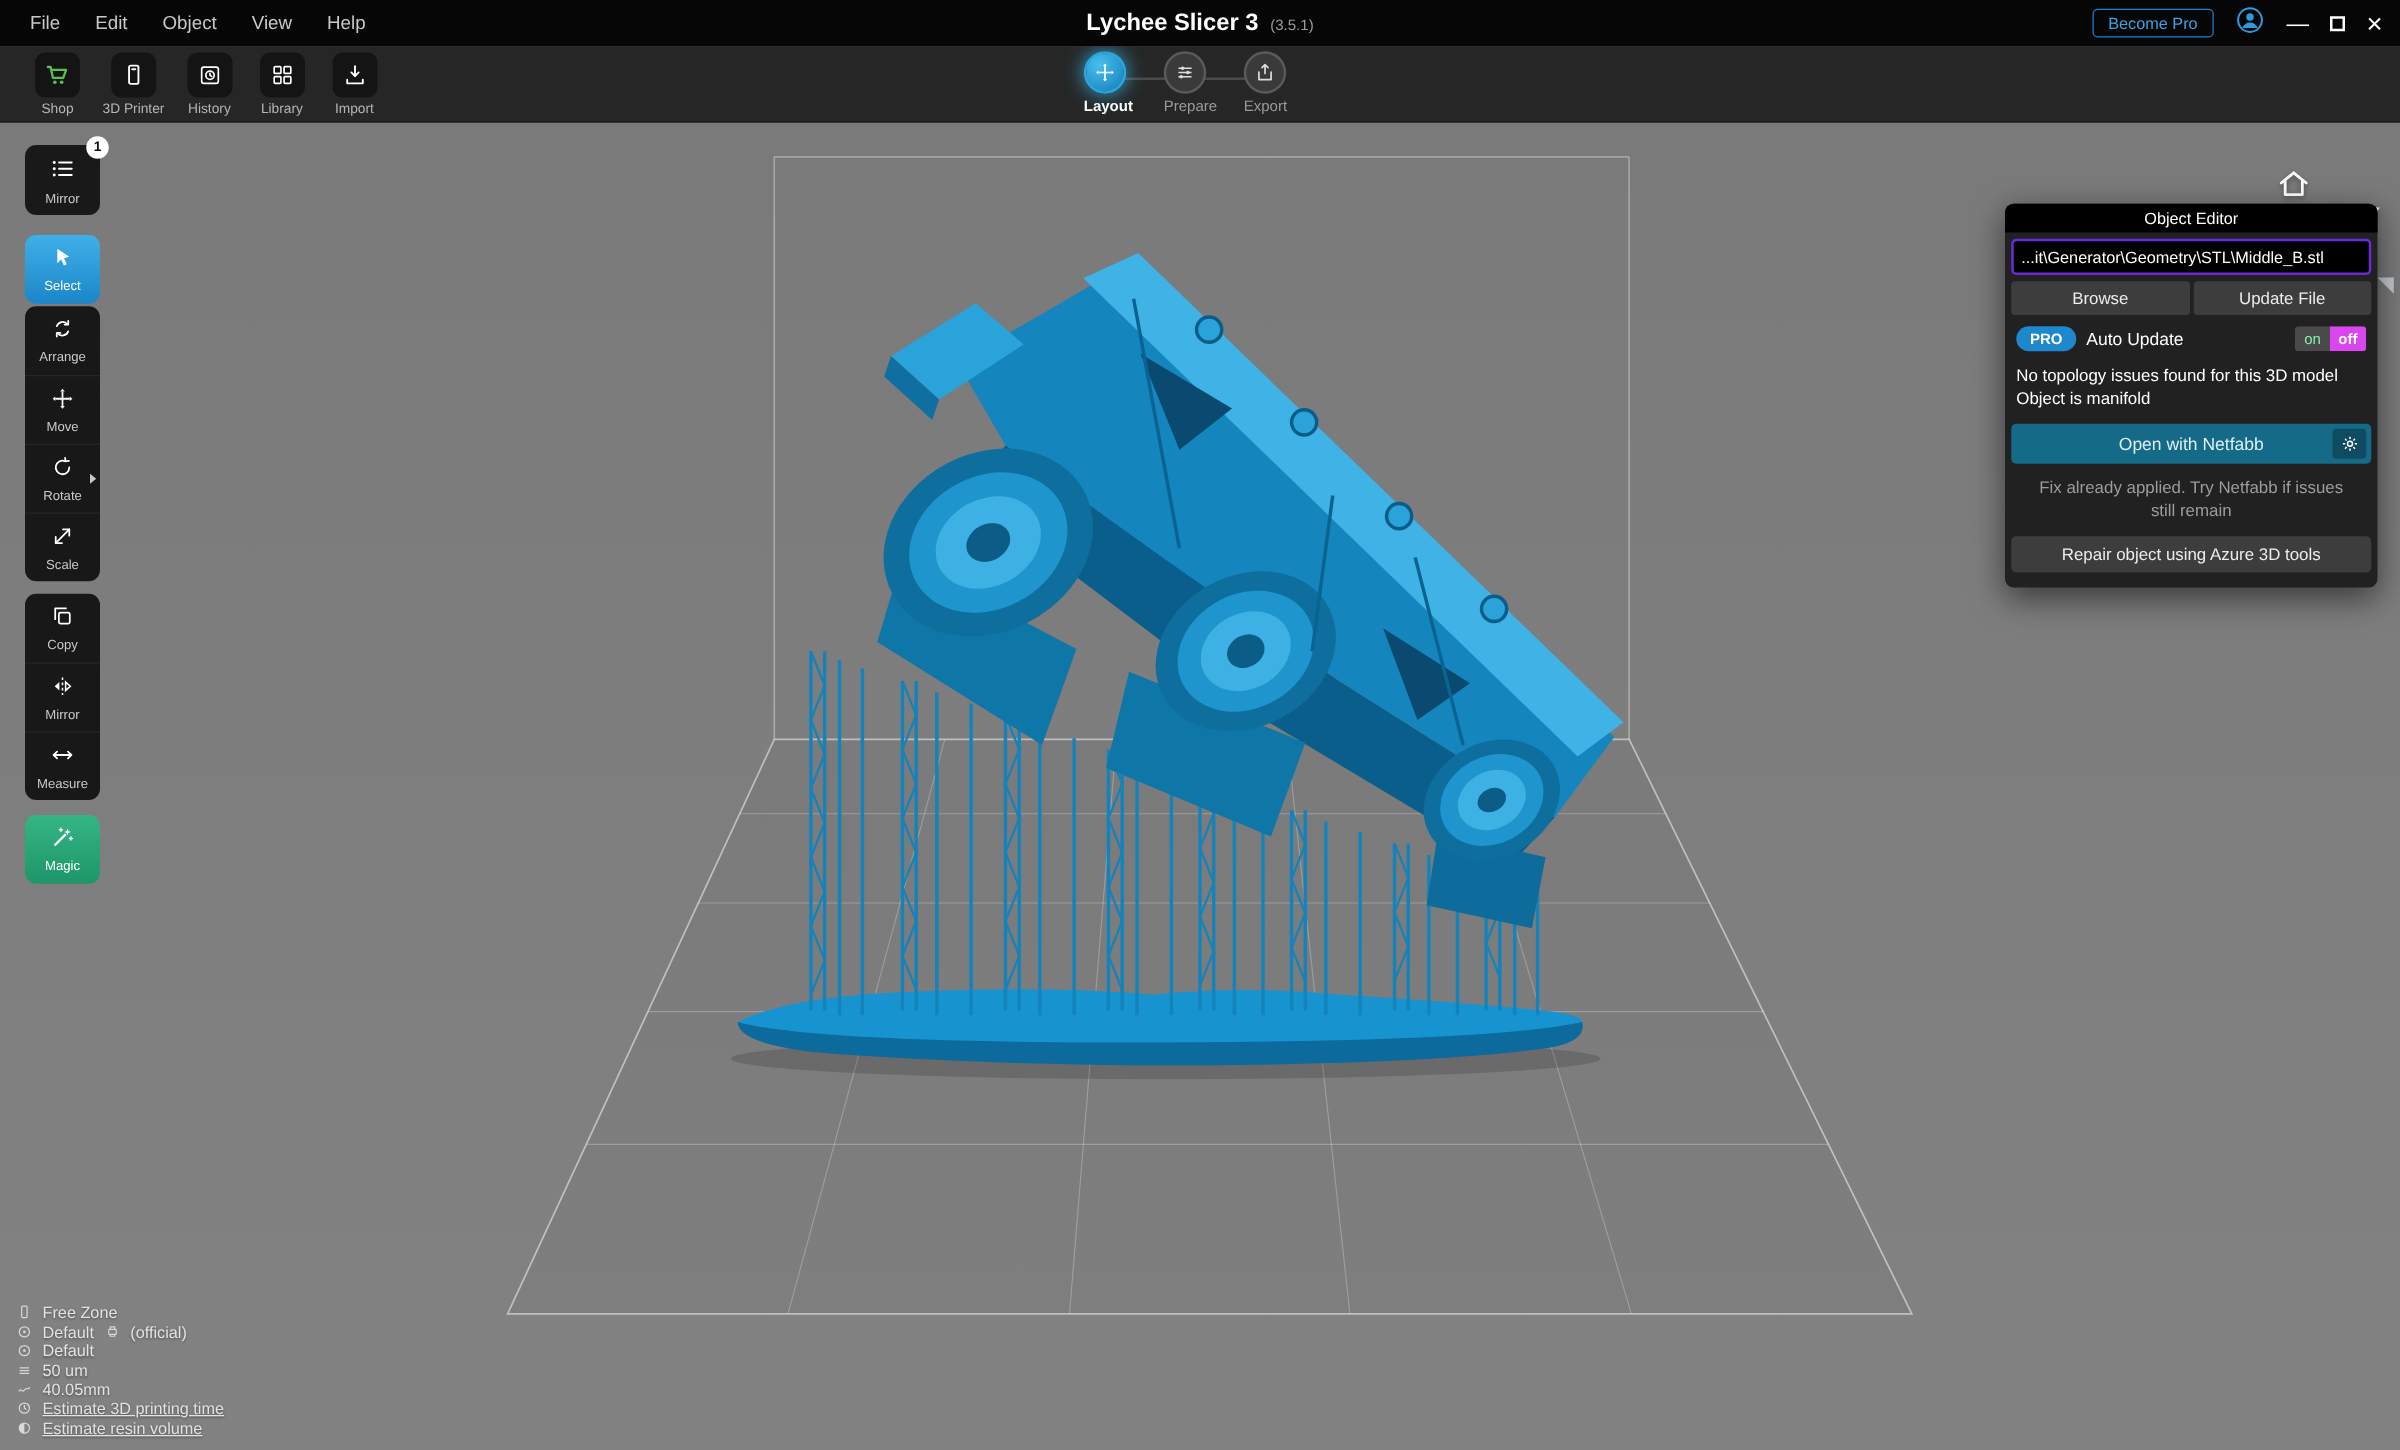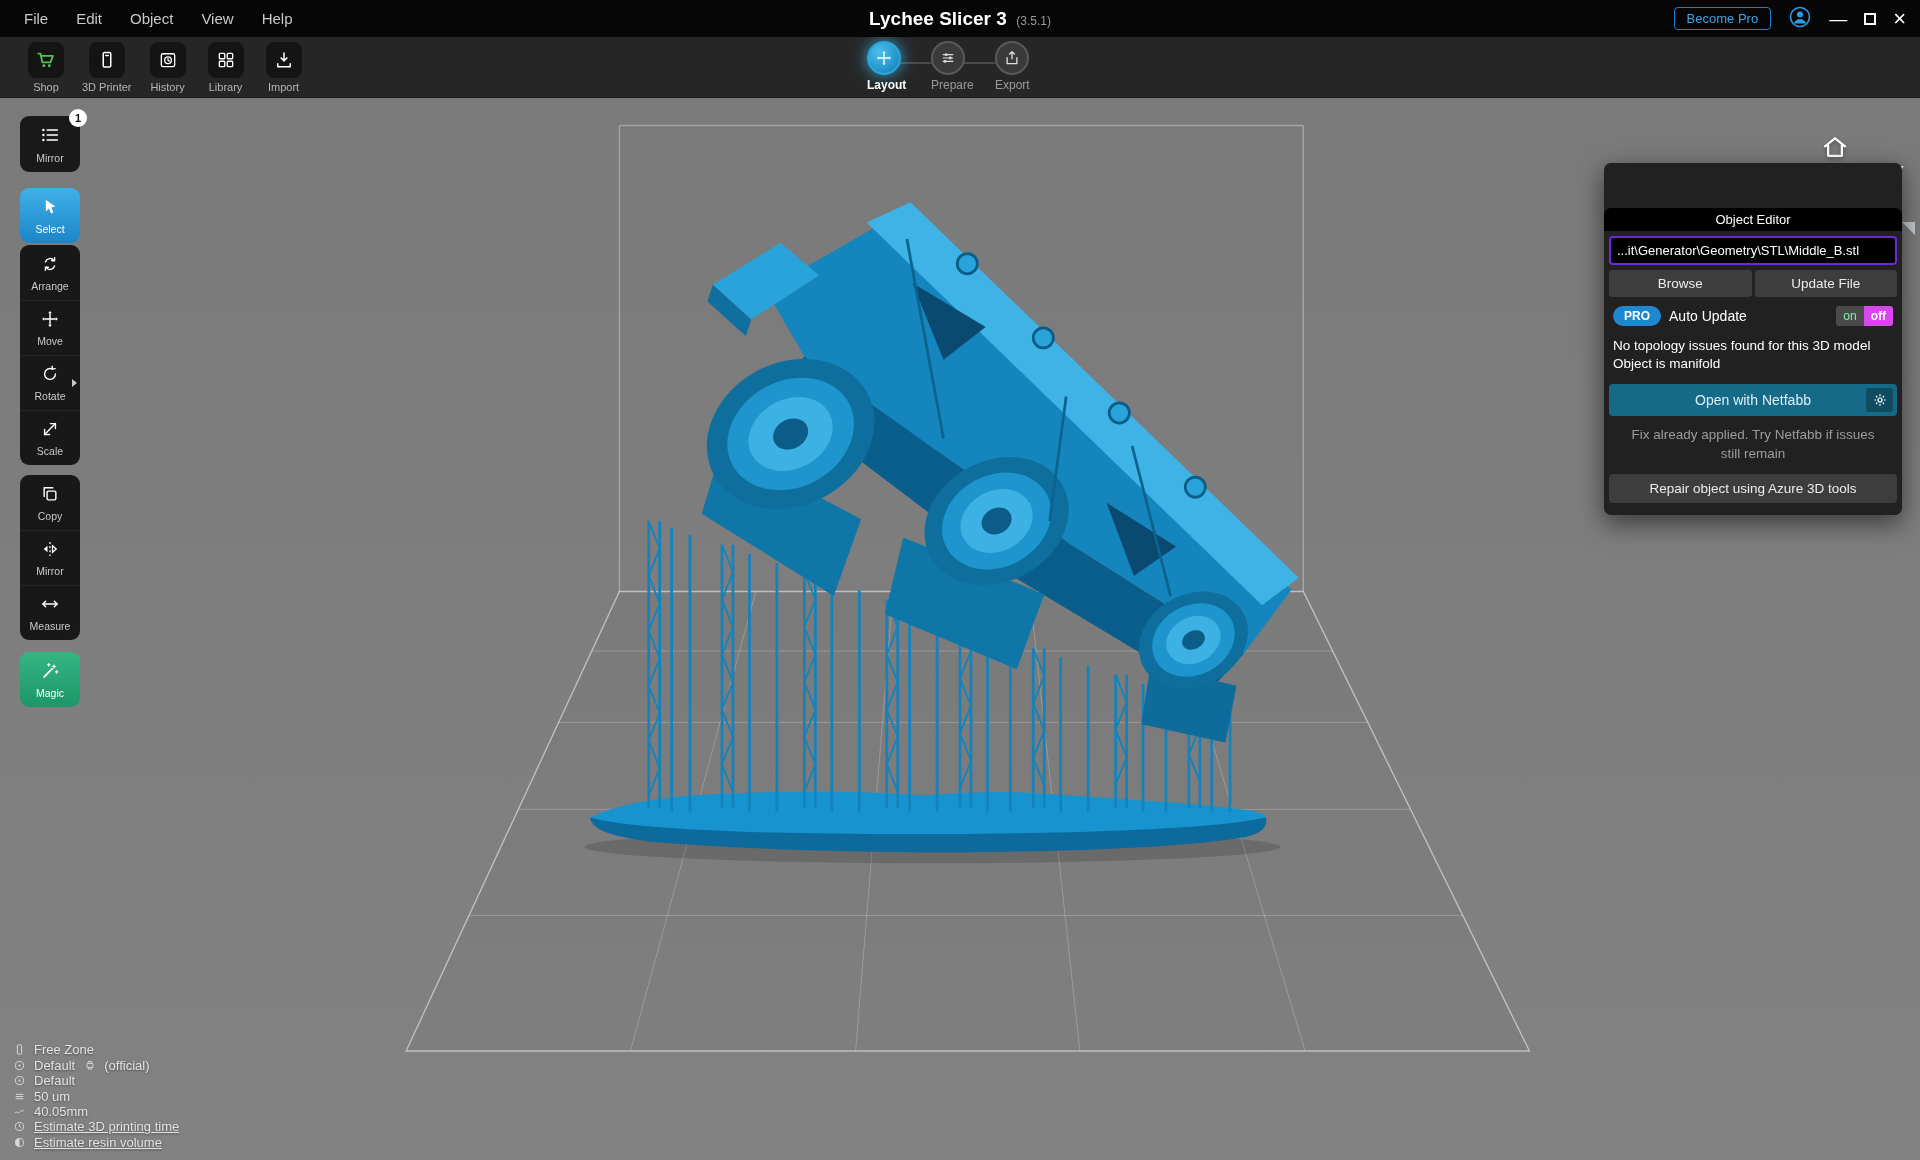--- a/index.html
+++ b/index.html
@@ -77,21 +77,21 @@
   .g-select .side-label { color: #fff; }
   .g-magic { background: linear-gradient(180deg, #35b585, #1d9668); }
   .g-magic .side-label { color: #fff; }
   .rotate-expand { position: absolute; right: 3px; top: 50%; transform: translateY(-50%); width: 0; height: 0;
     border-left: 5px solid #c9c9c9; border-top: 4px solid transparent; border-bottom: 4px solid transparent; }
 
   
   .object-editor { position: absolute; left: 1604px; top: 163px; width: 298px; background: #212121;
     border-radius: 7px; box-shadow: 0 8px 26px rgba(0,0,0,.55); z-index: 45; padding-bottom: 12px; }
   .oe-header { height: 23px; background: #000; border-radius: 7px 7px 0 0; color: #fff; font-size: 13px;
-    display: flex; align-items: center; justify-content: center; margin-top: 45px; }
+    display: flex; align-items: center; justify-content: center; }
   .oe-input { display: block; width: calc(100% - 10px); margin: 5px auto 0; background: #000;
     border: 2px solid #6d28d9; border-radius: 4px; color: #fff; font-size: 13px; padding: 5px 6px;
     font-family: inherit; }
   .oe-btnrow { display: flex; gap: 3px; margin: 5px 5px 0; }
   .oe-btn { flex: 1; background: #3d3d3d; color: #ececec; font-size: 13.5px; padding: 6px 0;
     text-align: center; border-radius: 3px; cursor: pointer; }
   .oe-prorow { display: flex; align-items: center; margin: 9px 9px 0; gap: 8px; }
   .pro-badge { background: #1e88cf; color: #fff; font-size: 12px; font-weight: bold; padding: 3px 11px;
     border-radius: 12px; }
   .auto-update { color: #fff; font-size: 14px; flex: 1; }

